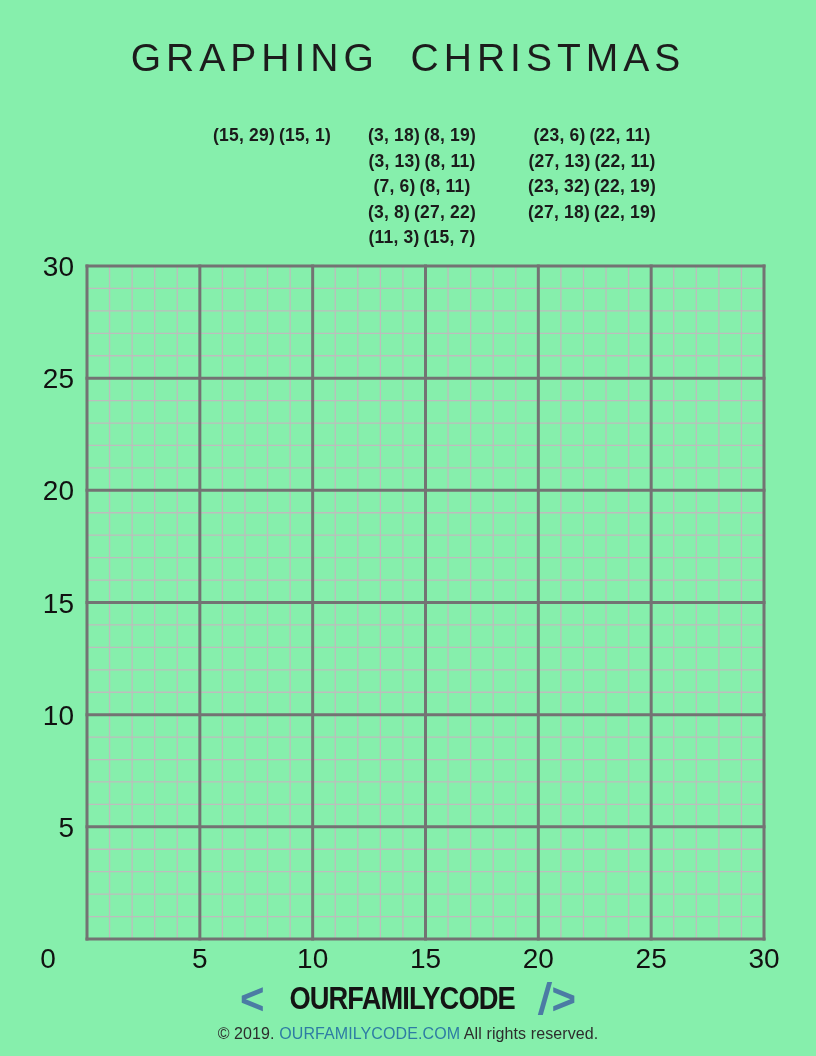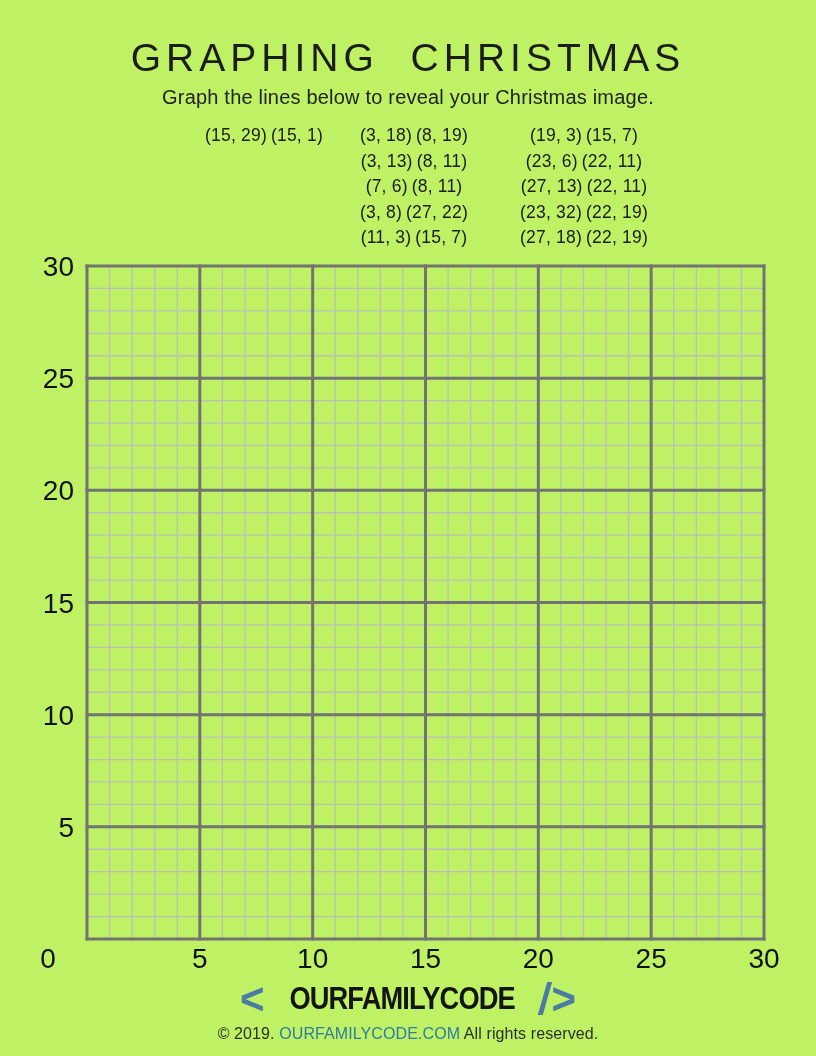--- a/index.html
+++ b/index.html
@@ -2,21 +2,21 @@
 <html><head>
 <meta charset="utf-8">
 <style>
   * { margin: 0; padding: 0; box-sizing: border-box; }
   html, body { background: #ffffff; }
   body { font-family: "Liberation Sans", sans-serif; }
   .page {
     position: relative;
     width: 816px;
     height: 1056px;
-    background: #bef264;
+    background: #86efac;
     overflow: hidden;
     margin: 0 auto;
   }
   .page-title {
     position: absolute;
     top: 36px; left: 0; right: 0;
     text-align: center;
     font-size: 39px;
     font-weight: 500;
     letter-spacing: 5px;
@@ -27,22 +27,23 @@
     position: absolute;
     top: 86px; left: 0; right: 0;
     text-align: center;
     font-size: 20px;
     font-weight: 400;
     color: #222222;
     letter-spacing: 0.2px;
   }
   .coords-wrap {
     position: absolute;
-    top: 123px; left: 0; right: 0;
+    top: 123px; left: 8px; right: 0;
     height: 134px;
+    font-weight: bold;
   }
   .coord-col {
     position: absolute;
     top: 0;
     text-align: center;
   }
   .coord-col:nth-child(1) { left: 178px; width: 172px; }
   .coord-col:nth-child(2) { left: 348px; width: 132px; }
   .coord-col:nth-child(3) { left: 505px; width: 158px; }
   .coord-row {
@@ -104,35 +105,33 @@
   }
   .copyright .link { color: #2e7ca4; margin-top: 32px; }
 </style>
 </head>
 <body>
 
 <div class="page">
 
   <div class="page-title">GRAPHING CHRISTMAS</div>
 
-  <div class="page-subtitle">Graph the lines below to reveal your Christmas image.</div>
 
   <div class="coords-wrap">
       <div class="coord-col">
         <div class="coord-row"><span class="coord-pair">(15, 29)</span><span class="coord-pair">(15, 1)</span></div>
       </div>
       <div class="coord-col">
         <div class="coord-row"><span class="coord-pair">(3, 18)</span><span class="coord-pair">(8, 19)</span></div>
         <div class="coord-row"><span class="coord-pair">(3, 13)</span><span class="coord-pair">(8, 11)</span></div>
         <div class="coord-row"><span class="coord-pair">(7, 6)</span><span class="coord-pair">(8, 11)</span></div>
         <div class="coord-row"><span class="coord-pair">(3, 8)</span><span class="coord-pair">(27, 22)</span></div>
         <div class="coord-row"><span class="coord-pair">(11, 3)</span><span class="coord-pair">(15, 7)</span></div>
       </div>
       <div class="coord-col">
-        <div class="coord-row"><span class="coord-pair">(19, 3)</span><span class="coord-pair">(15, 7)</span></div>
         <div class="coord-row"><span class="coord-pair">(23, 6)</span><span class="coord-pair">(22, 11)</span></div>
         <div class="coord-row"><span class="coord-pair">(27, 13)</span><span class="coord-pair">(22, 11)</span></div>
         <div class="coord-row"><span class="coord-pair">(23, 32)</span><span class="coord-pair">(22, 19)</span></div>
         <div class="coord-row"><span class="coord-pair">(27, 18)</span><span class="coord-pair">(22, 19)</span></div>
       </div>
     </div>
 
   <svg class="grid-svg" viewBox="0 0 816 1056" xmlns="http://www.w3.org/2000/svg">
       <line x1="109.56666666666666" y1="266" x2="109.56666666666666" y2="939" stroke="#bdbdbd" stroke-width="1.3"></line>
       <line x1="132.13333333333333" y1="266" x2="132.13333333333333" y2="939" stroke="#bdbdbd" stroke-width="1.3"></line>

